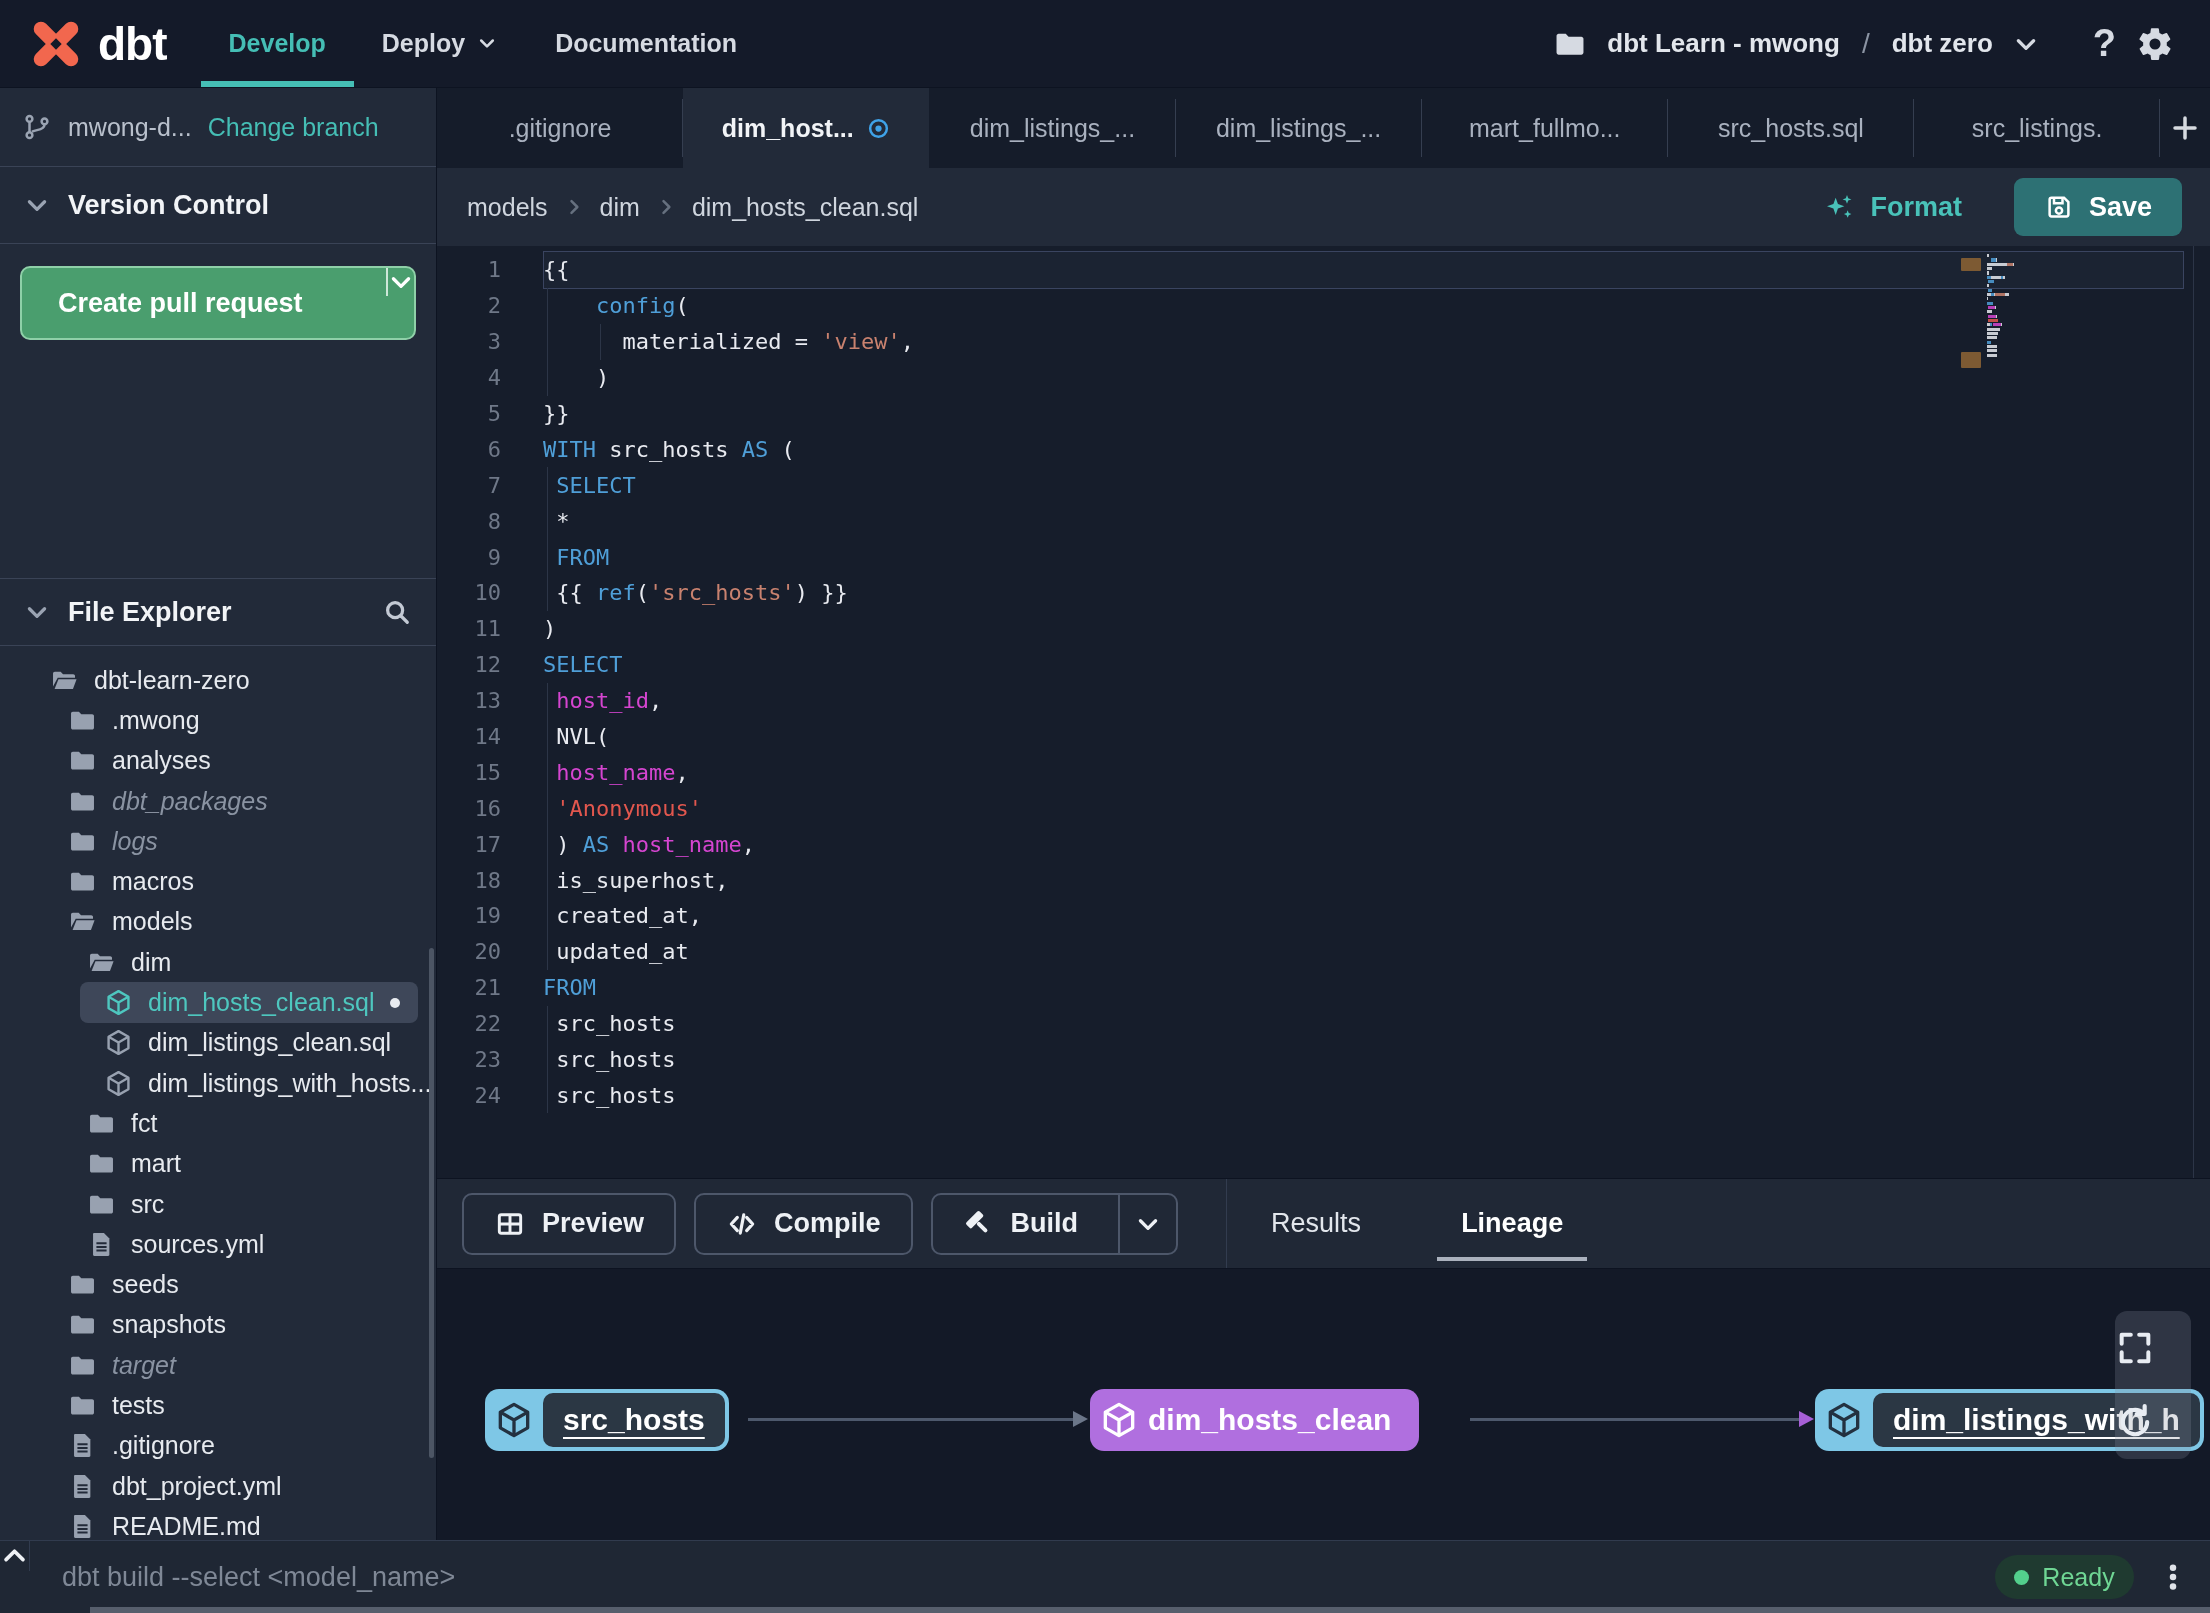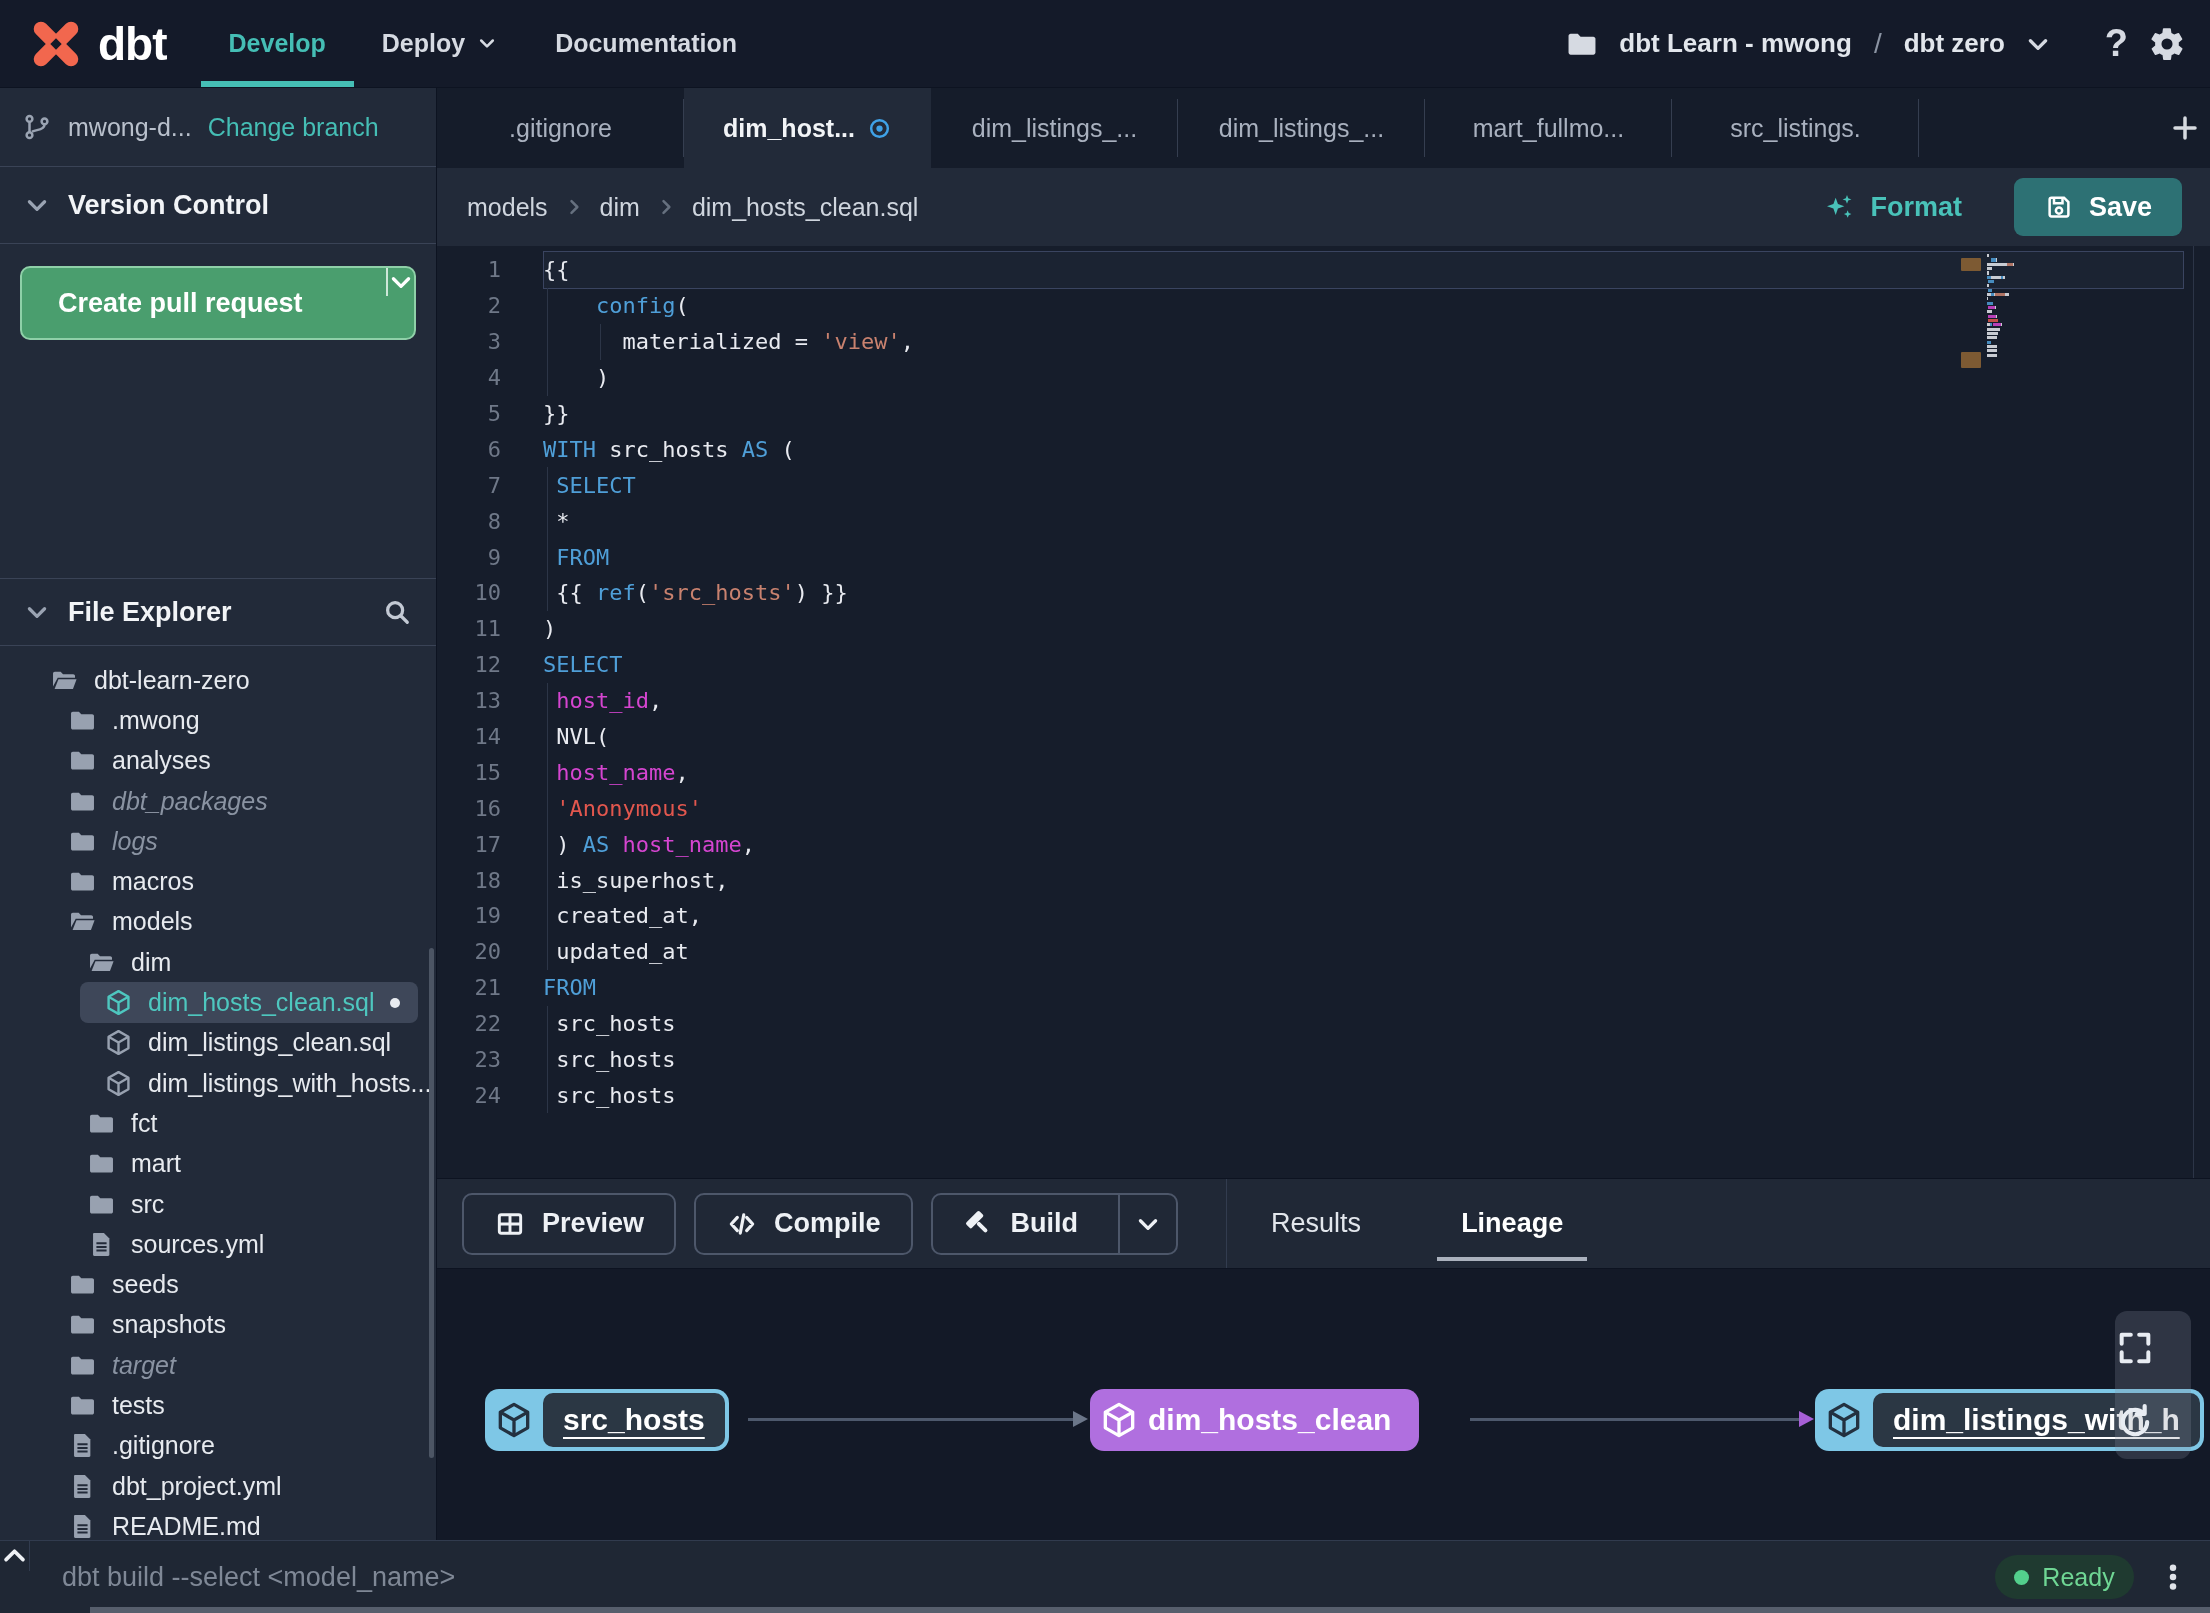--- a/index.html
+++ b/index.html
@@ -14,21 +14,21 @@
   
   header { position:absolute; top:0; left:0; width:2210px; height:88px;
     background:#141a29; border-bottom:1px solid #0d1321; display:flex; align-items:stretch; z-index:6; }
   .brand { display:flex; align-items:center; gap:12px; padding:0 34px 0 26px; cursor:pointer; }
   .brand svg { width:60px; height:60px; }
   .brand-text { color:#ffffff; font-size:46px; font-weight:800; letter-spacing:-1px; }
   nav { display:flex; align-items:stretch; }
   .nav-item { display:flex; align-items:center; gap:12px; padding:0 28px; font-size:25px; font-weight:700; color:#d6dae2; cursor:pointer; }
   .nav-item.active { color:#45beb5; box-shadow: inset 0 -6px 0 #45beb5; }
   .nav-item svg { width:20px; height:20px; }
-  .acct { margin-left:auto; display:flex; align-items:center; gap:20px; padding-right:24px; font-size:26px; color:#e2e6ec; font-weight:700; }
+  .acct { margin-left:auto; display:flex; align-items:center; gap:20px; padding-right:36px; font-size:26px; color:#e2e6ec; font-weight:700; }
   .acct .sep { color:#8b94a3; font-weight:400; font-size:28px; padding:0 2px;}
   .acct svg { color:#d6dae2; }
   .icon-btn { display:flex; align-items:center; justify-content:center; cursor:pointer; color:#d6dae2;}
   .help-q { font-size:38px; font-weight:800; color:#d6dae2; }
 
   
   aside { position:absolute; top:88px; left:0; width:437px; height:1452px; background:#222a39; border-right:1px solid #0d1321; z-index:4; }
   .branch-row { height:79px; display:flex; align-items:center; gap:16px; padding:0 22px; border-bottom:1px solid #3a4356; }
   .branch-row svg { width:30px; height:30px; color:#9aa3b2; flex:none; }
   .branch-name { color:#b9c0cc; font-size:25px; }
@@ -468,20 +468,23 @@
         </span>
       </div>
       <div class="tab">
         <span>dim_listings_...</span>
       </div>
       <div class="tab">
         <span>dim_listings_...</span>
       </div>
       <div class="tab">
         <span>mart_fullmo...</span>
+      </div>
+      <div class="tab">
+        <span>src_hosts.sql</span>
       </div>
       <div class="tab">
         <span>src_listings.</span>
       </div>
       <div class="tab-plus">
         <svg viewBox="0 0 24 24" width="100%" height="100%">
           <path d="M12 4v16M4 12h16" stroke="currentColor" stroke-width="2.8" stroke-linecap="round"></path>
         </svg>
       </div>
     </div>

